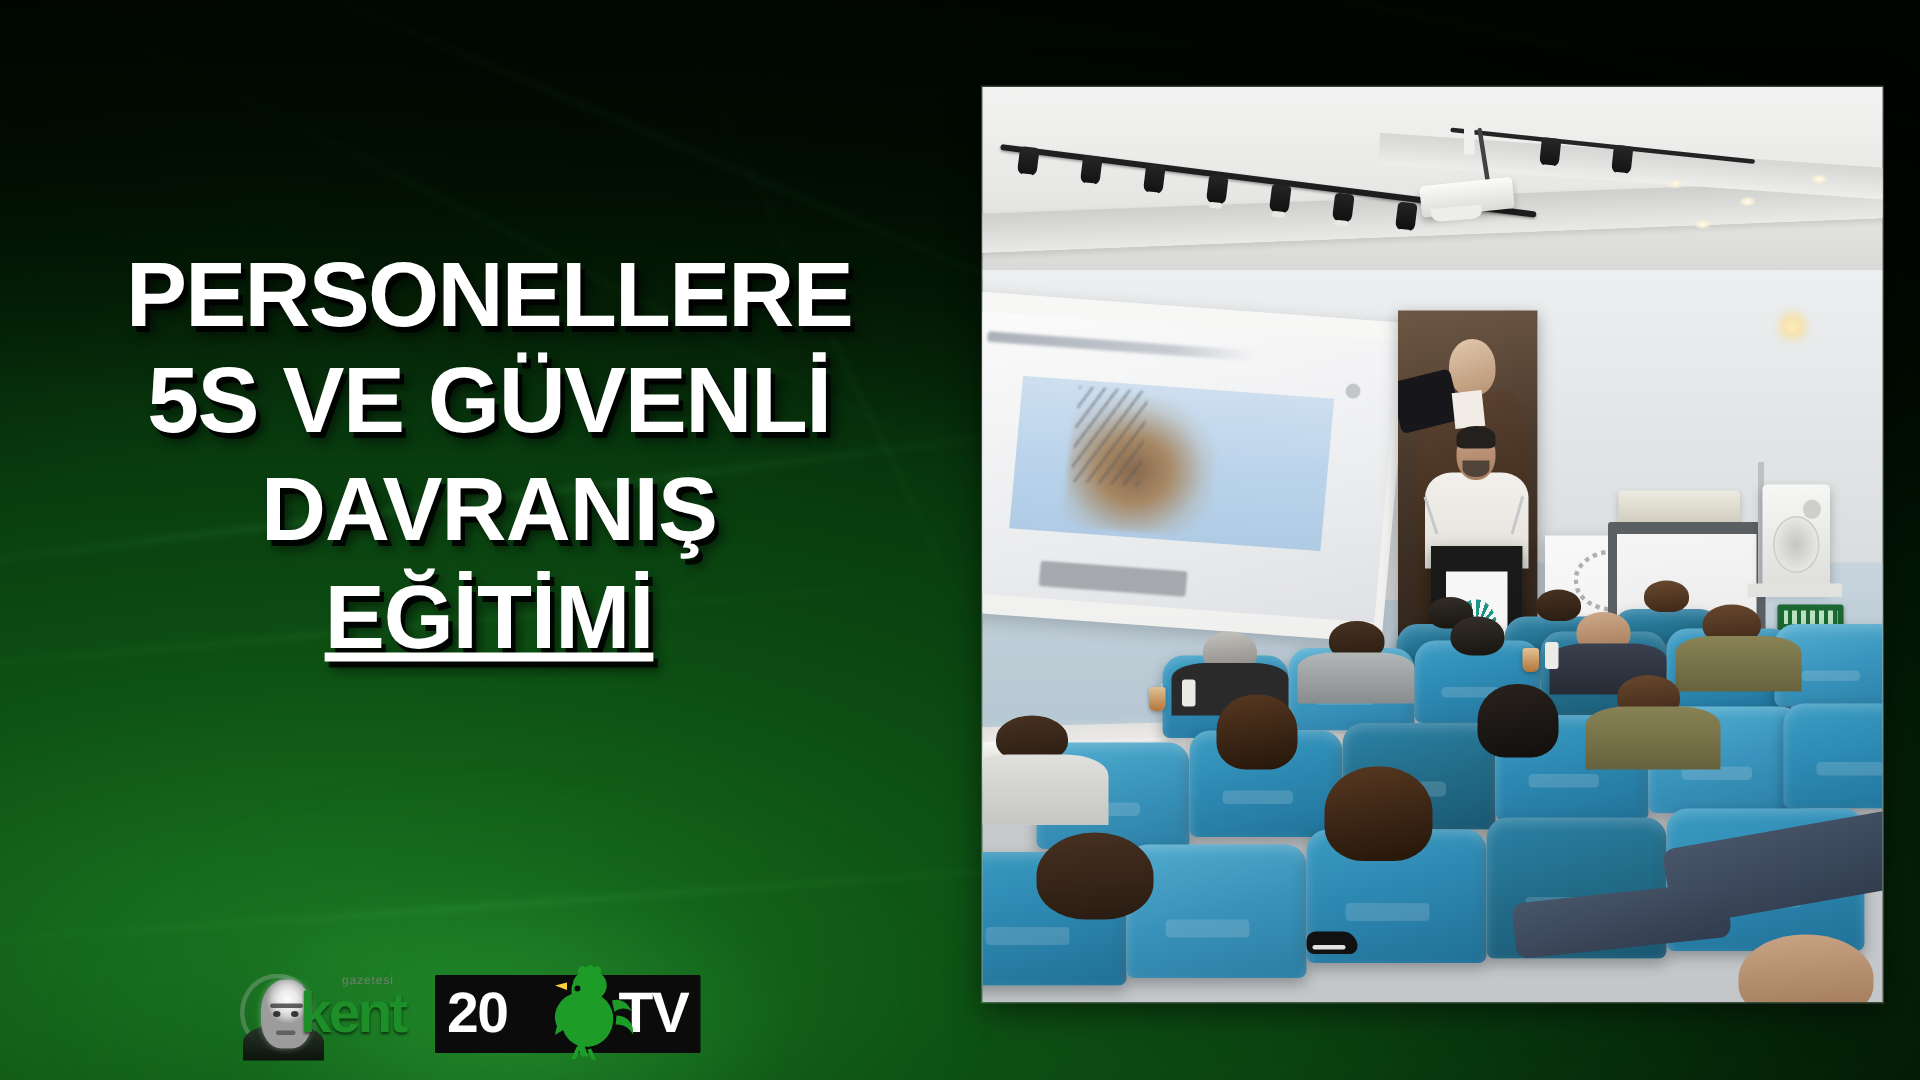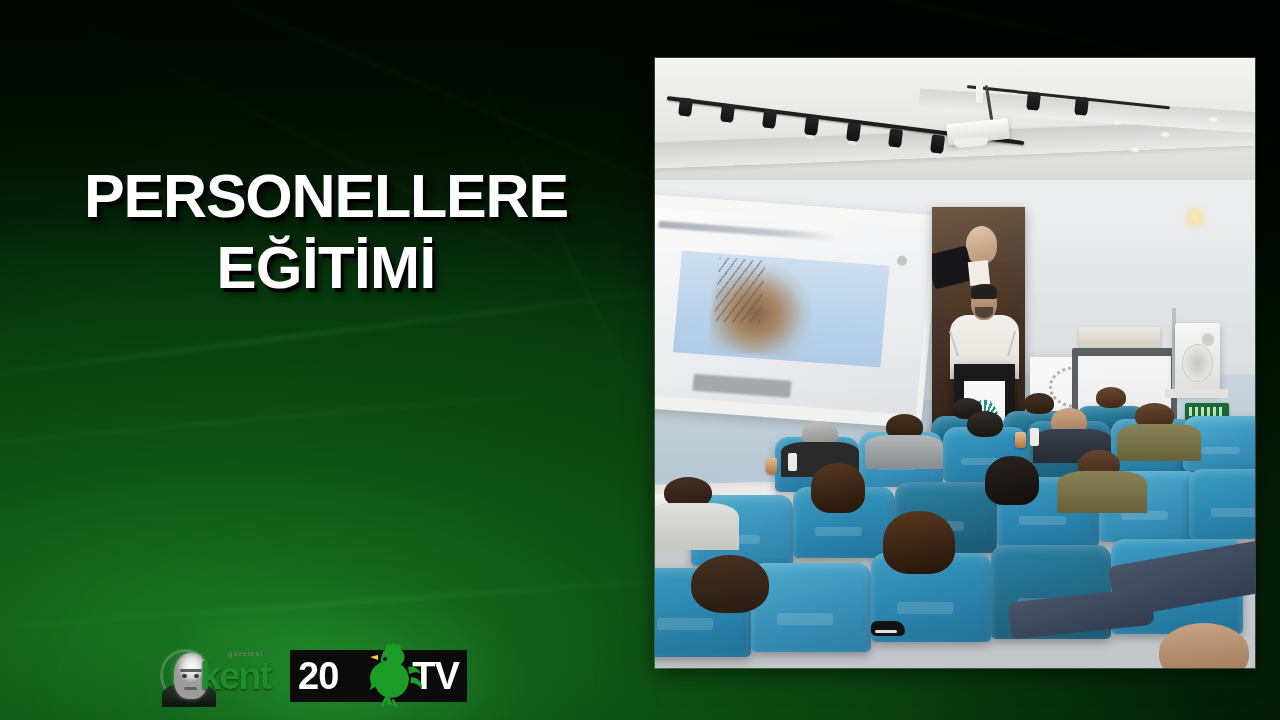--- a/index.html
+++ b/index.html
@@ -75,21 +75,21 @@
     letter-spacing:-0.5px;
     white-space:nowrap;
     text-shadow:
       3px 4px 0 rgba(0,0,0,.88),
       5px 6px 7px rgba(0,0,0,.55);
     transform:scaleX(1.0);
   }
   .hl-1 { font-size:61px; letter-spacing:-1.2px; }
   .hl-2 { font-size:62px; letter-spacing:-1.0px; }
   .hl-3 { font-size:60px; letter-spacing:-0.6px; }
-  .hl-4 { font-size:60px; letter-spacing:-0.6px; }
+  .hl-4 { font-size:60px; letter-spacing:-0.6px;text-decoration:underline; }
 
   
   .photo-frame {
     position:absolute;
     left:655px; top:58px;
     width:600px; height:610px;
     overflow:hidden;
     background:#cfd3d6;
     box-shadow:0 0 0 1px rgba(255,255,255,.22), 0 6px 22px rgba(0,0,0,.55);
     z-index:5;
@@ -625,20 +625,22 @@
   <div class="streak s6"></div>
   <div class="streak s7"></div>
   <div class="streak s8"></div>
   <div class="streak s9"></div>
   <div class="streak s10"></div>
   <div class="bg-dark-top"></div>
   <div class="bg-vignette"></div>
 
   <div class="headline">
     <span class="hl-line hl-1">PERSONELLERE</span>
+    <span class="hl-line hl-2">5S VE GÜVENLİ</span>
+    <span class="hl-line hl-3">DAVRANIŞ</span>
     <span class="hl-line hl-4">EĞİTİMİ</span>
   </div>
 
   <div class="photo-frame">
     <div class="photo">
 
       <div class="ceiling"></div>
       <div class="ceiling-step"></div>
       <div class="ceiling-step2"></div>
       <div class="wall-upper"></div>

